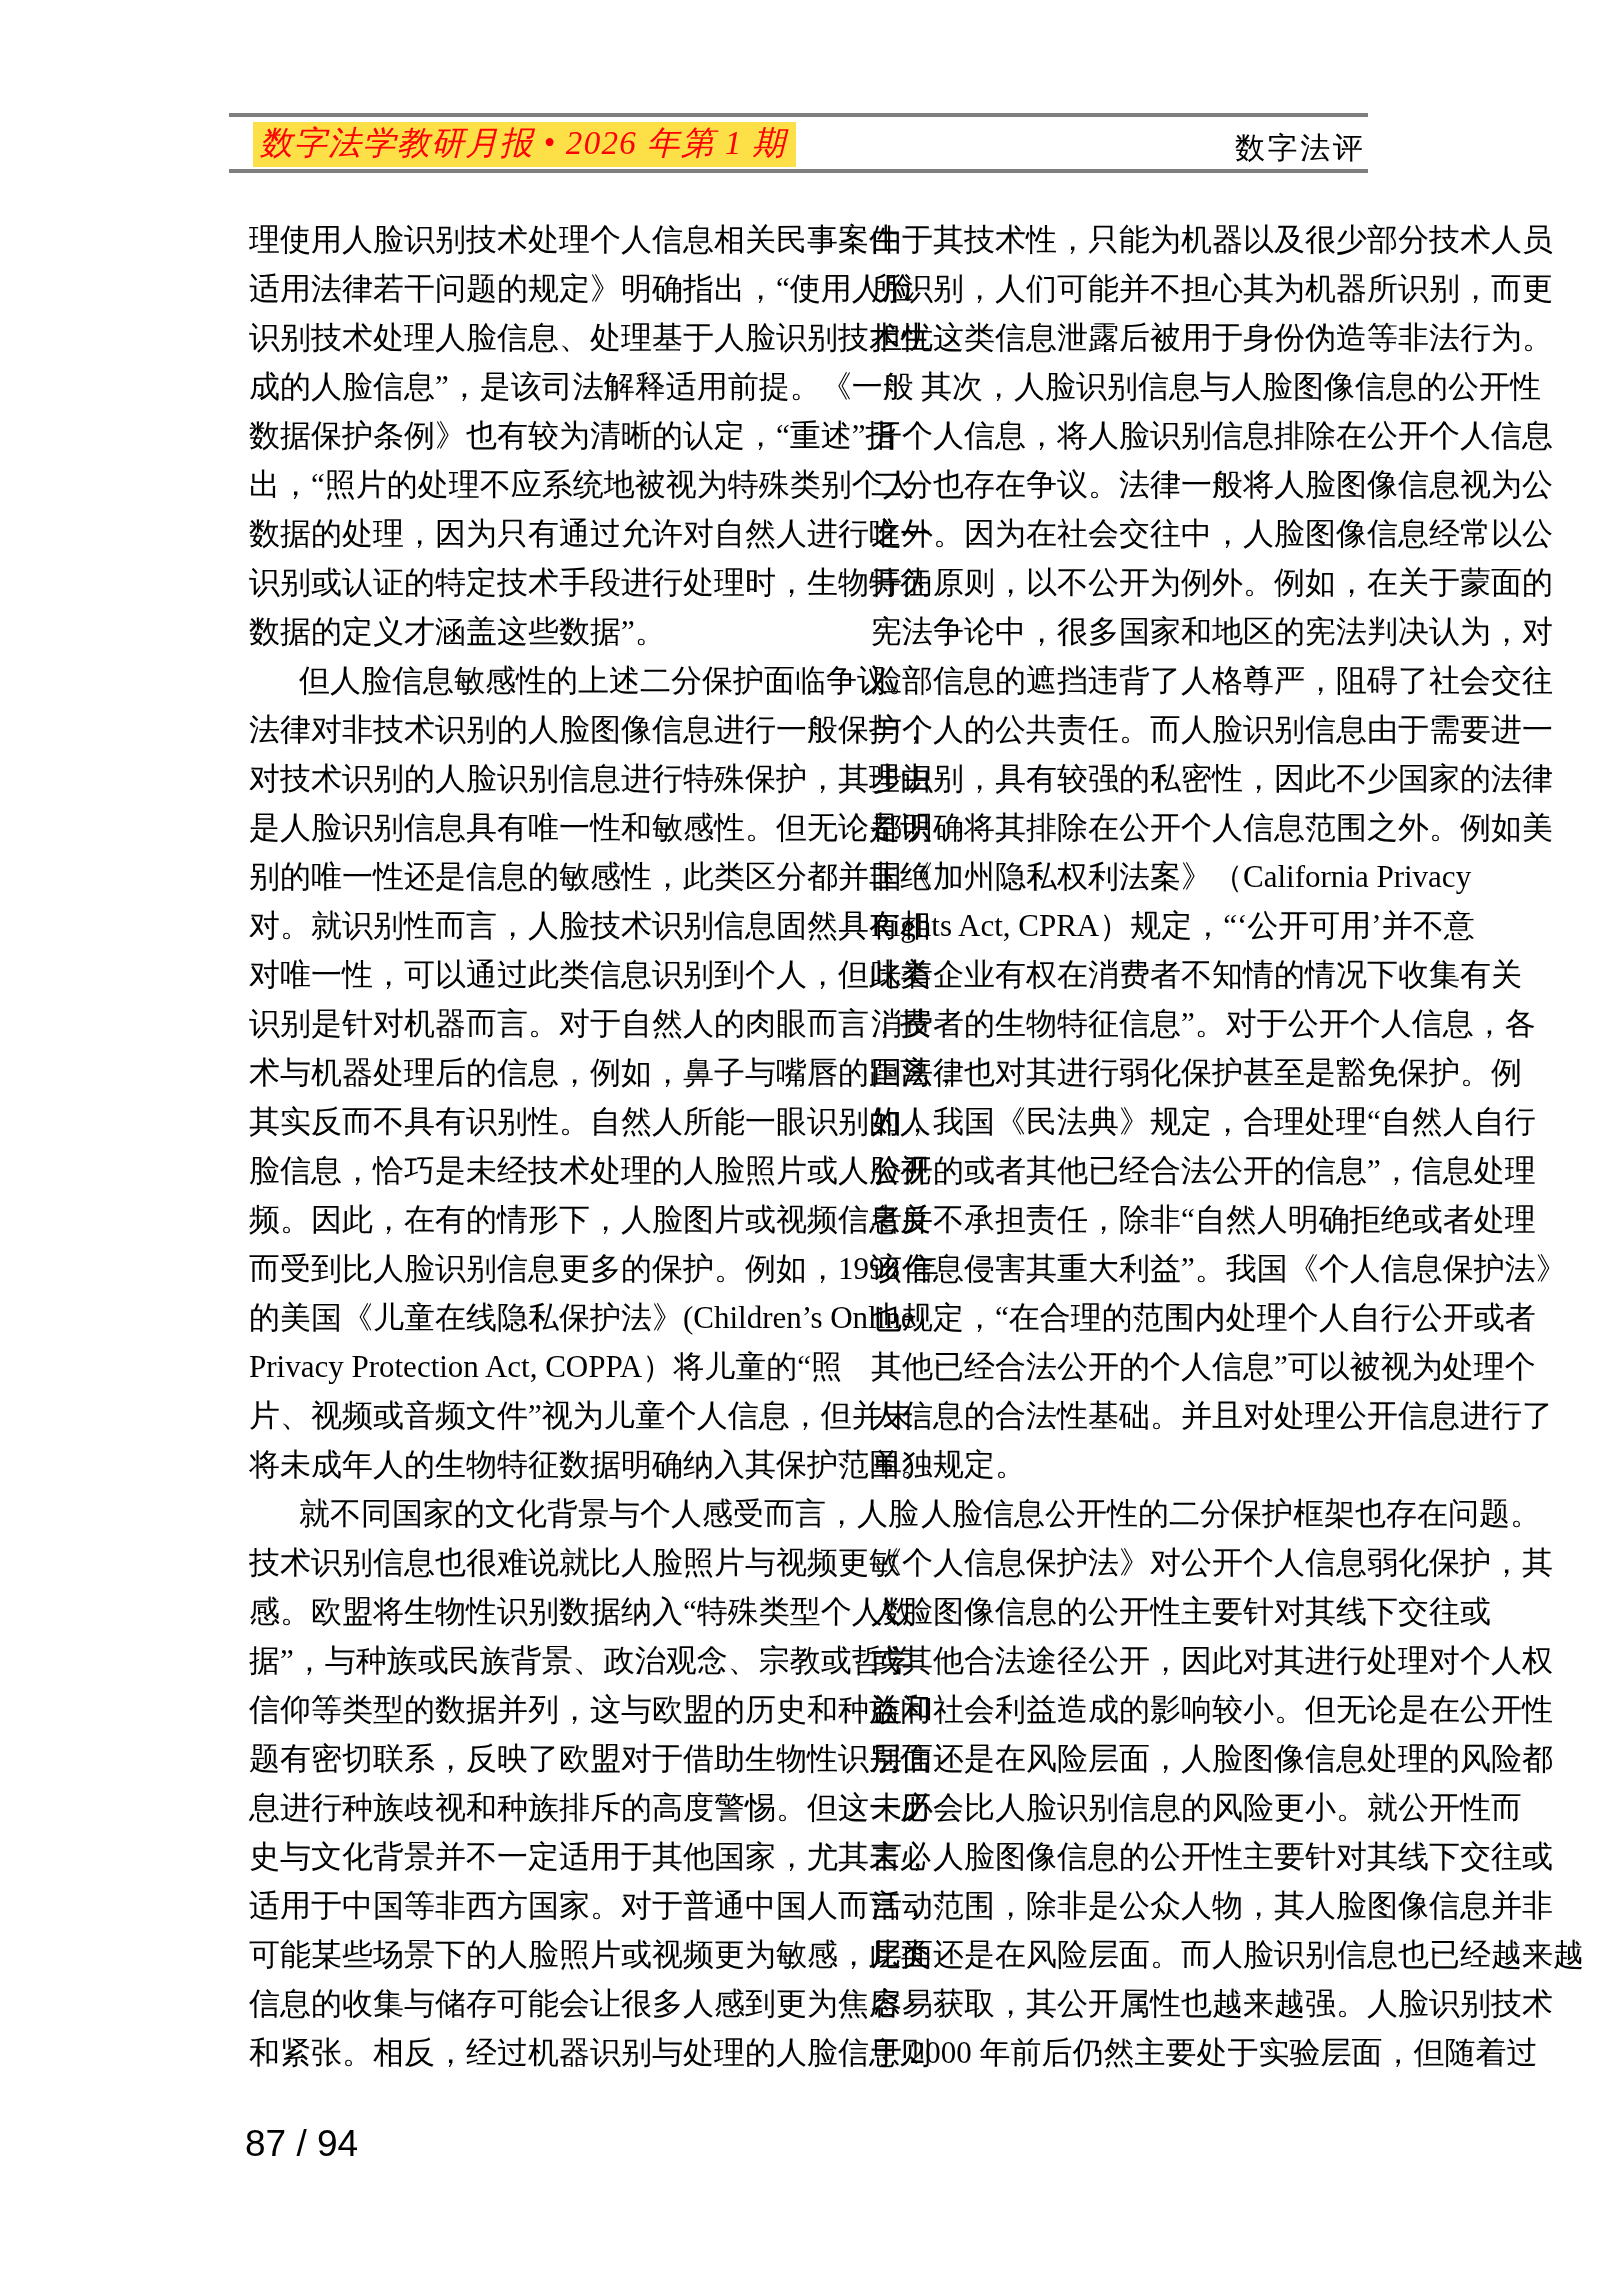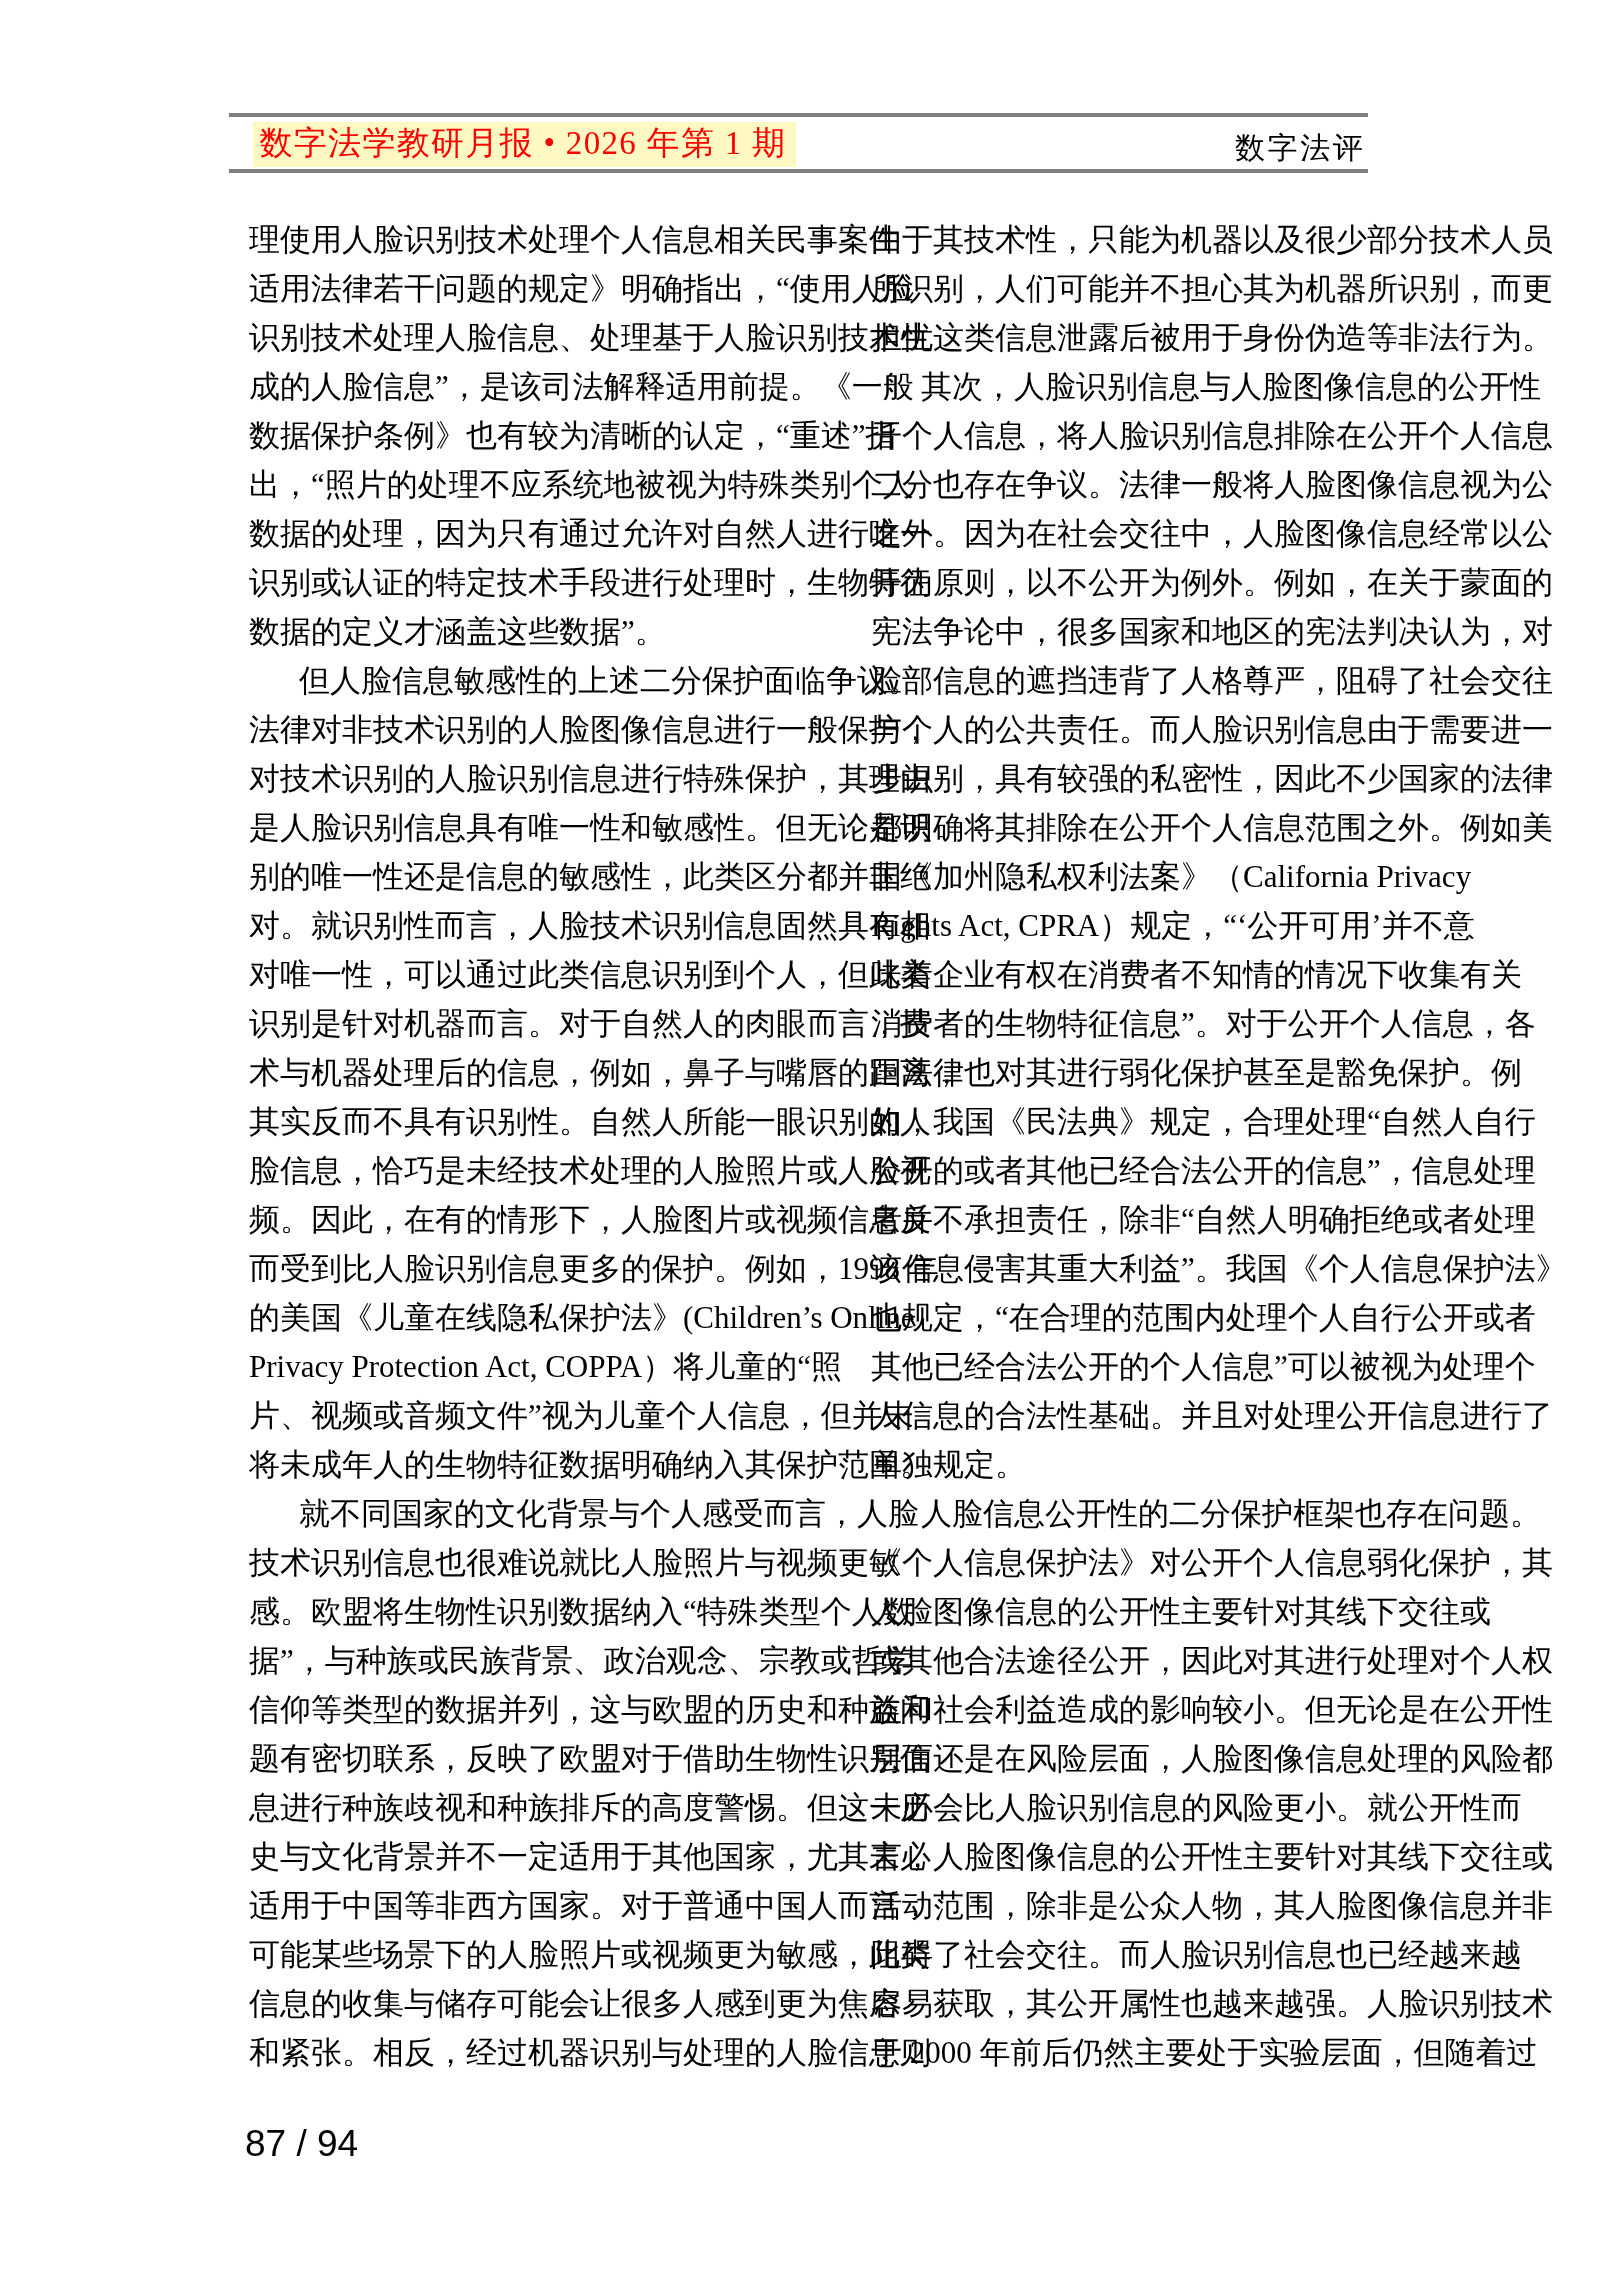--- a/index.html
+++ b/index.html
@@ -68,21 +68,21 @@
     line-height: 31px;
   }
 </style>
 </head>
 <body>
 
 <div class="page">
 
   <div class="rule rule-top" style="background: rgb(127, 127, 127);"></div>
 
-  <span class="journal-title" style="color: rgb(254, 0, 0); background: #fef9c3;">数字法学教研月报 • 2026 年第 1 期</span>
+  <span class="journal-title" style="color: rgb(254, 0, 0); background: #fde047; font-style: italic;">数字法学教研月报 • 2026 年第 1 期</span>
 
   <span class="section-title">数字法评</span>
 
   <div class="rule rule-bottom" style="background: rgb(127, 127, 127);"></div>
 
   <section class="column column-left">
       <div class="line">理使用人脸识别技术处理个人信息相关民事案件</div>
       <div class="line">适用法律若干问题的规定》明确指出，“使用人脸</div>
       <div class="line">识别技术处理人脸信息、处理基于人脸识别技术生</div>
       <div class="line">成的人脸信息”，是该司法解释适用前提。《一般</div>
@@ -151,21 +151,21 @@
       <div class="line para-end">单独规定。</div>
       <div class="line indent">人脸信息公开性的二分保护框架也存在问题。</div>
       <div class="line">《个人信息保护法》对公开个人信息弱化保护，其</div>
       <div class="line">人脸图像信息的公开性主要针对其线下交往或</div>
       <div class="line">或其他合法途径公开，因此对其进行处理对个人权</div>
       <div class="line">益和社会利益造成的影响较小。但无论是在公开性</div>
       <div class="line">层面还是在风险层面，人脸图像信息处理的风险都</div>
       <div class="line">未必会比人脸识别信息的风险更小。就公开性而</div>
       <div class="line">言，人脸图像信息的公开性主要针对其线下交往或</div>
       <div class="line">活动范围，除非是公众人物，其人脸图像信息并非</div>
-      <div class="line">阻碍了社会交往。而人脸识别信息也已经越来越</div>
+      <div class="line">层面还是在风险层面。而人脸识别信息也已经越来越</div>
       <div class="line">容易获取，其公开属性也越来越强。人脸识别技术</div>
       <div class="line">于 2000 年前后仍然主要处于实验层面，但随着过</div>
     </section>
 
   <div class="page-footer">87 / 94</div>
 
 </div>
 
 
 </body></html>

